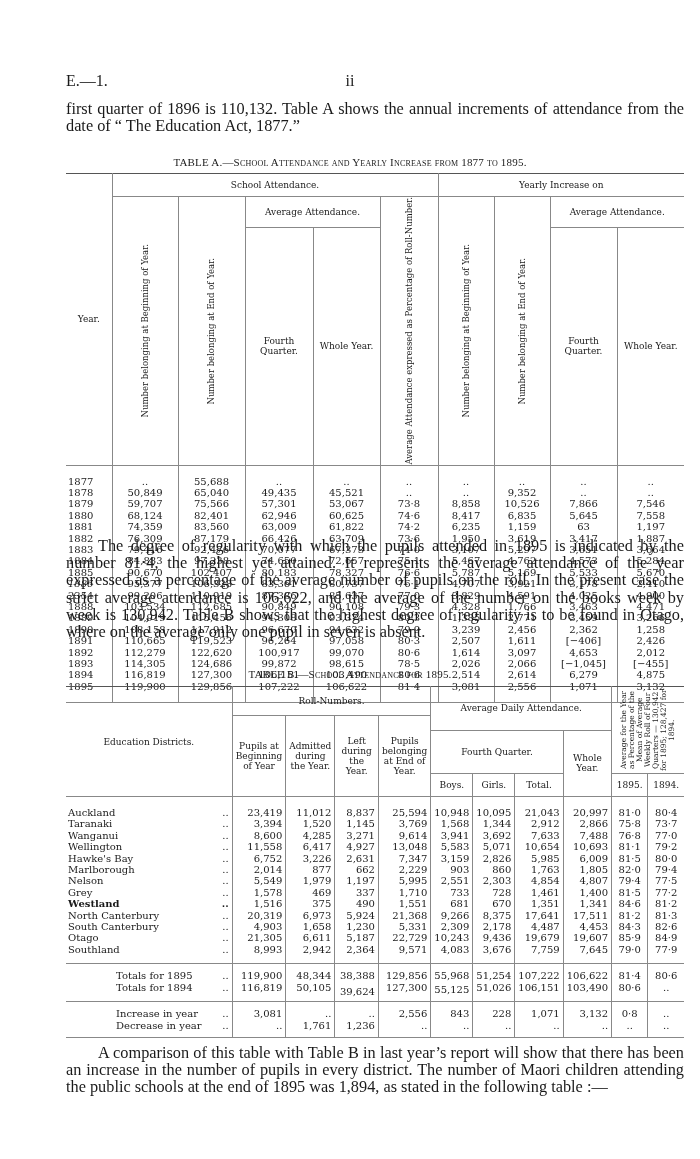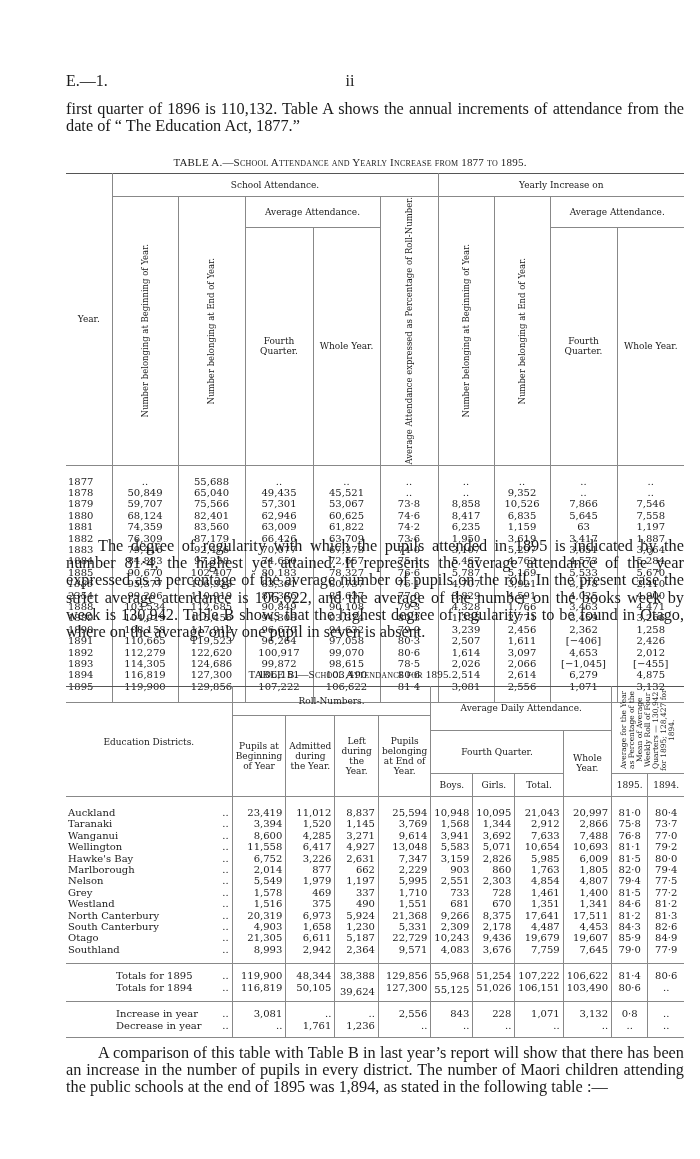--- a/index.html
+++ b/index.html
@@ -479,21 +479,21 @@
           <td class="bl num">337</td>
           <td class="bl num">1,710</td>
           <td class="bl num">733</td>
           <td class="bl num">728</td>
           <td class="bl num">1,461</td>
           <td class="bl num">1,400</td>
           <td class="bl ctr">81·5</td>
           <td class="bl ctr">77·2</td>
         </tr>
         <tr>
-          <td style="padding-left: 2px;"><span class="dist-name">Westland</span><span style="float: right;">..</span></td>
+          <td style="padding-left: 2px; font-weight: bold;"><span class="dist-name">Westland</span><span style="float: right;">..</span></td>
           <td class="bl num">1,516</td>
           <td class="bl num">375</td>
           <td class="bl num">490</td>
           <td class="bl num">1,551</td>
           <td class="bl num">681</td>
           <td class="bl num">670</td>
           <td class="bl num">1,351</td>
           <td class="bl num">1,341</td>
           <td class="bl ctr">84·6</td>
           <td class="bl ctr">81·2</td>

